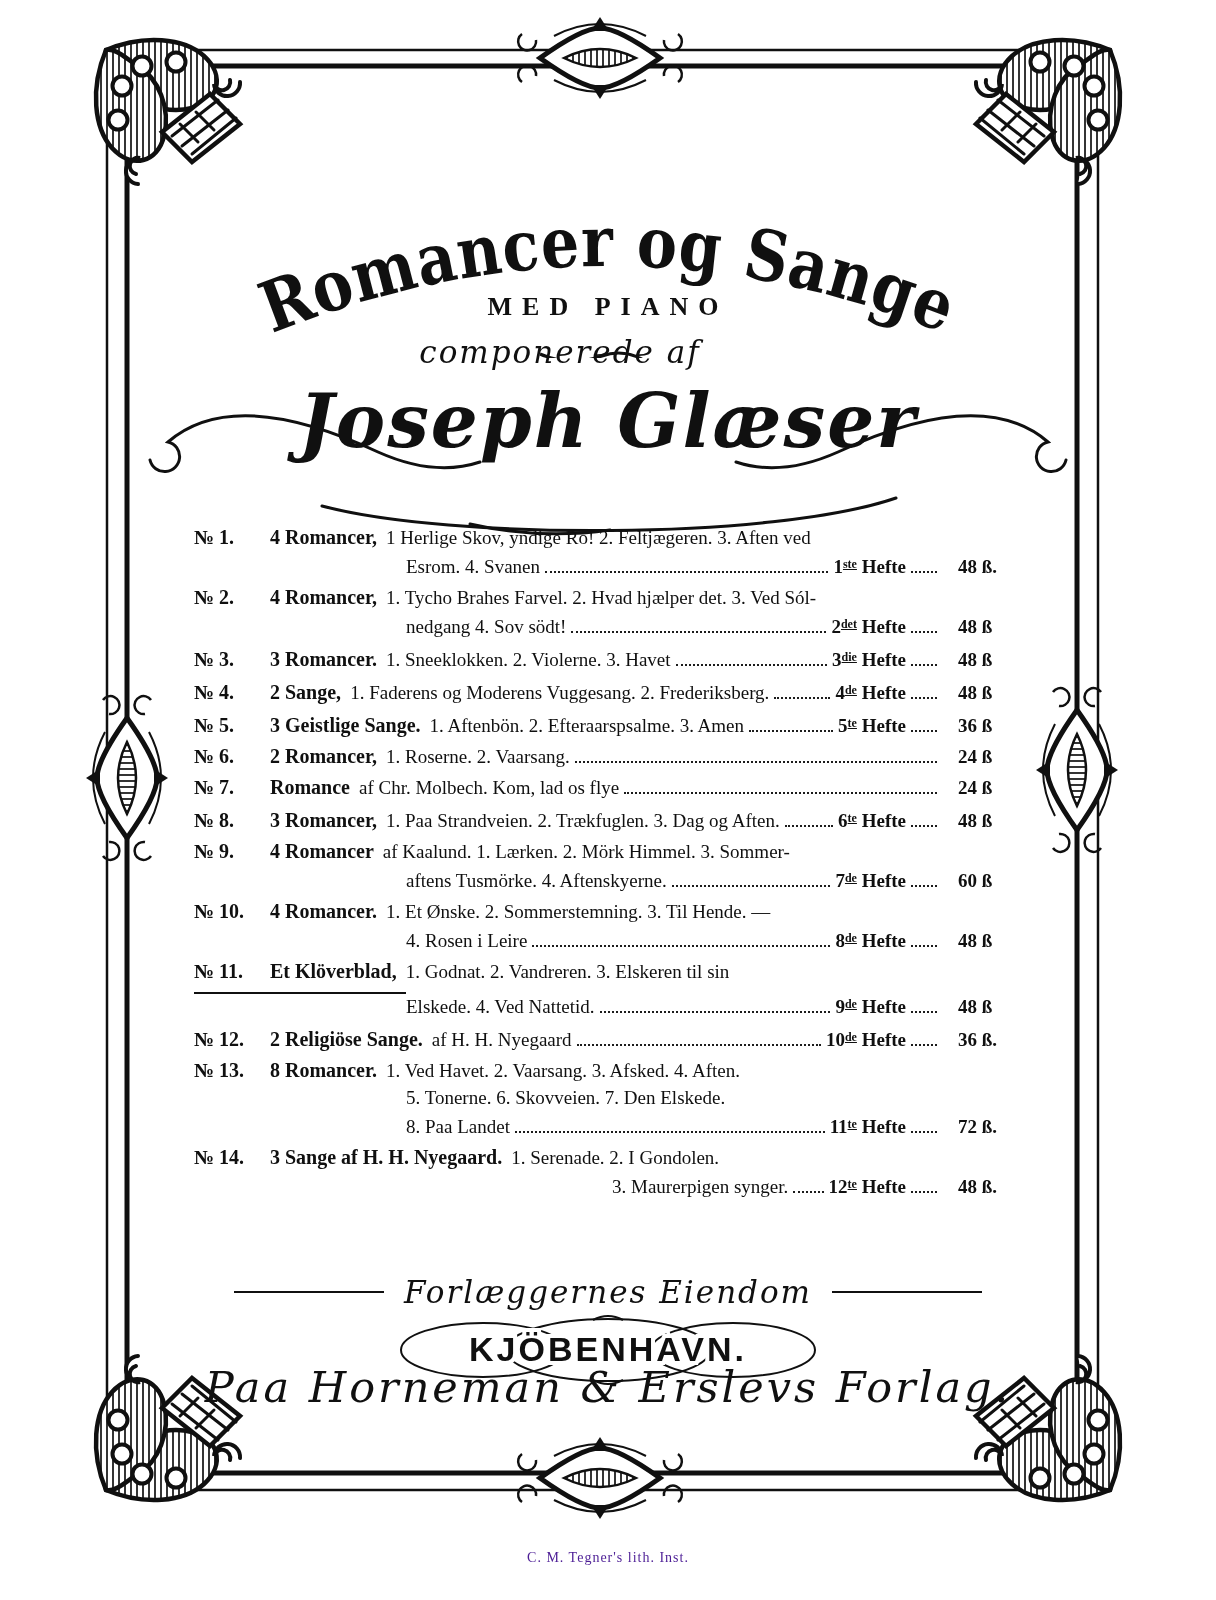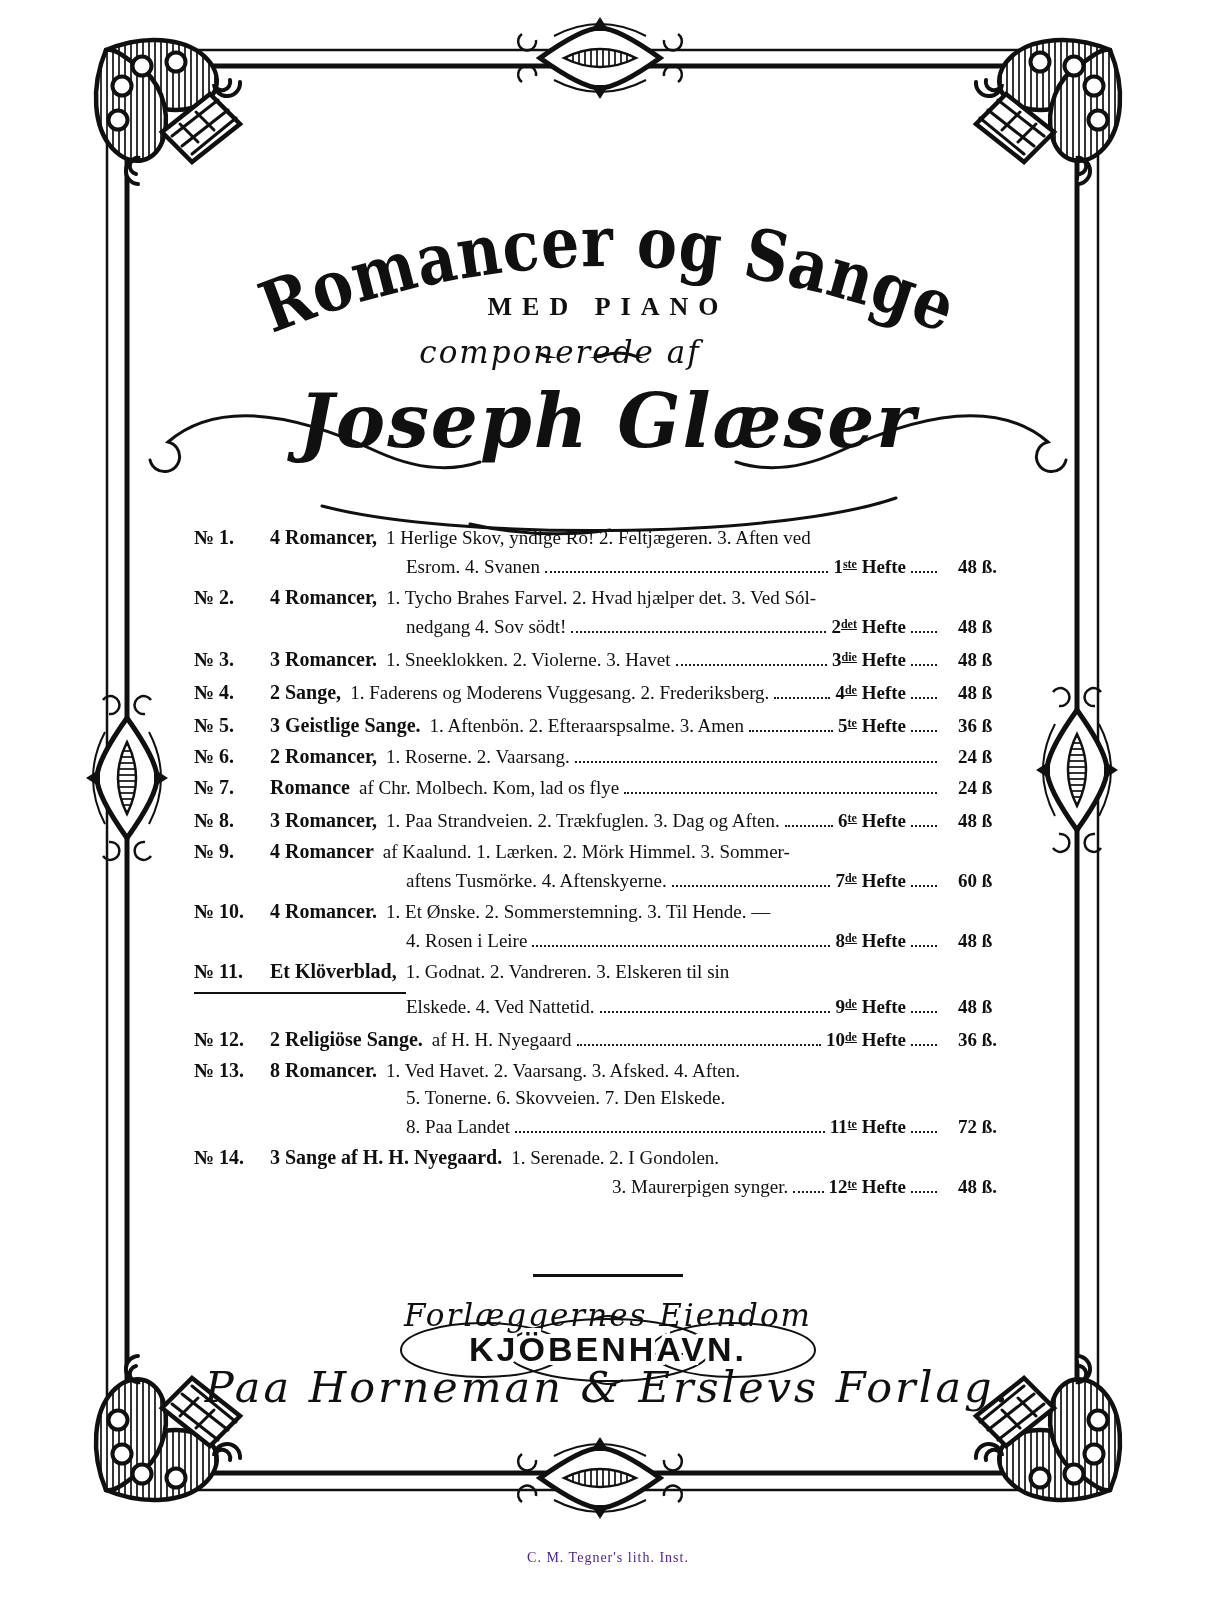--- a/index.html
+++ b/index.html
@@ -29,21 +29,21 @@
   .no{flex:none;width:76px;font-weight:bold;font-size:20px;}
   .title{flex:none;font-weight:bold;font-size:20px;margin-right:9px;}
   .txt{flex:none;}
   .ul{display:flex;align-items:baseline;border-bottom:2.5px solid #101010;padding-bottom:7px;margin-bottom:-3.5px;}
   .lead{flex:1 1 auto;min-width:6px;border-bottom:2px dotted #1c1c1c;margin:0 5px;align-self:baseline;height:0.85em;}
   .lead.short{flex:0 0 26px;}
   .hefte{flex:none;font-weight:bold;}
   .hs{font-size:12px;vertical-align:5px;text-decoration:underline;}
   .price{flex:none;width:52px;font-weight:bold;margin-left:16px;}
   
-  .property{left:0;top:1274px;width:1216px;display:flex;justify-content:center;align-items:center;gap:20px;flex-direction:column;}
+  .property{left:0;top:1274px;width:1216px;display:flex;justify-content:center;align-items:center;gap:20px;}
   .property .txt-script{font-style:italic;font-size:31px;font-family:"DejaVu Serif",serif;letter-spacing:2px;}
   .rule{width:150px;height:2.5px;background:#101010;}
   #city-svg{left:388px;top:1312px;width:440px;height:76px;}
   .publisher{left:0;top:1362px;width:1216px;text-align:center;
     font-style:italic;font-size:43px;font-family:"DejaVu Serif",serif;letter-spacing:3px;}
   .imprint{left:0;top:1550px;width:1216px;text-align:center;
     font-size:14px;color:#4c1d95;letter-spacing:1px;}
 </style>
 </head>
 <body>

